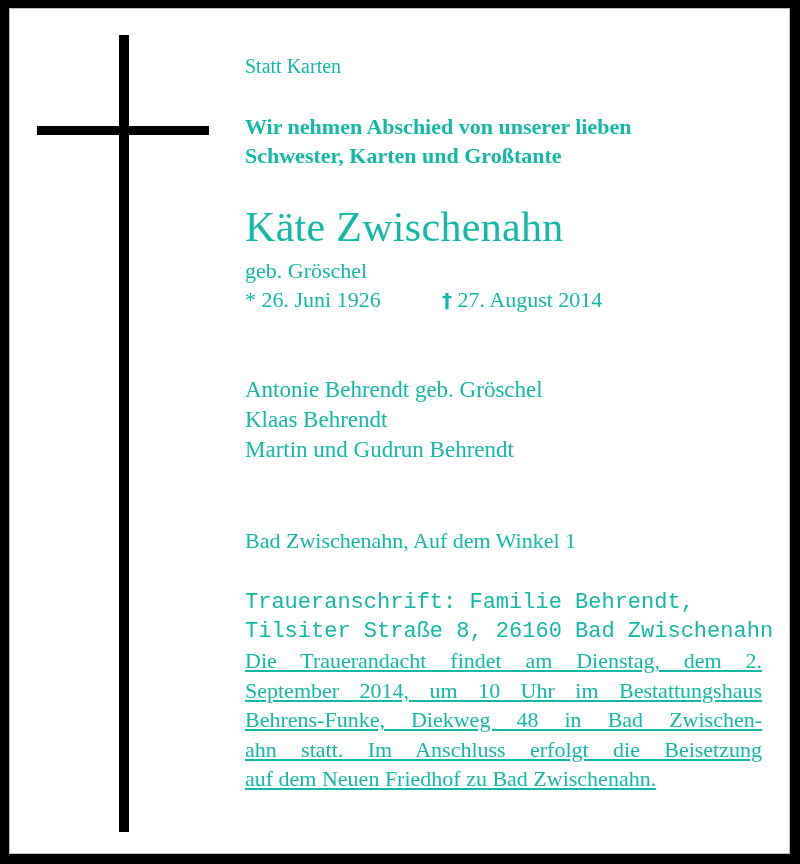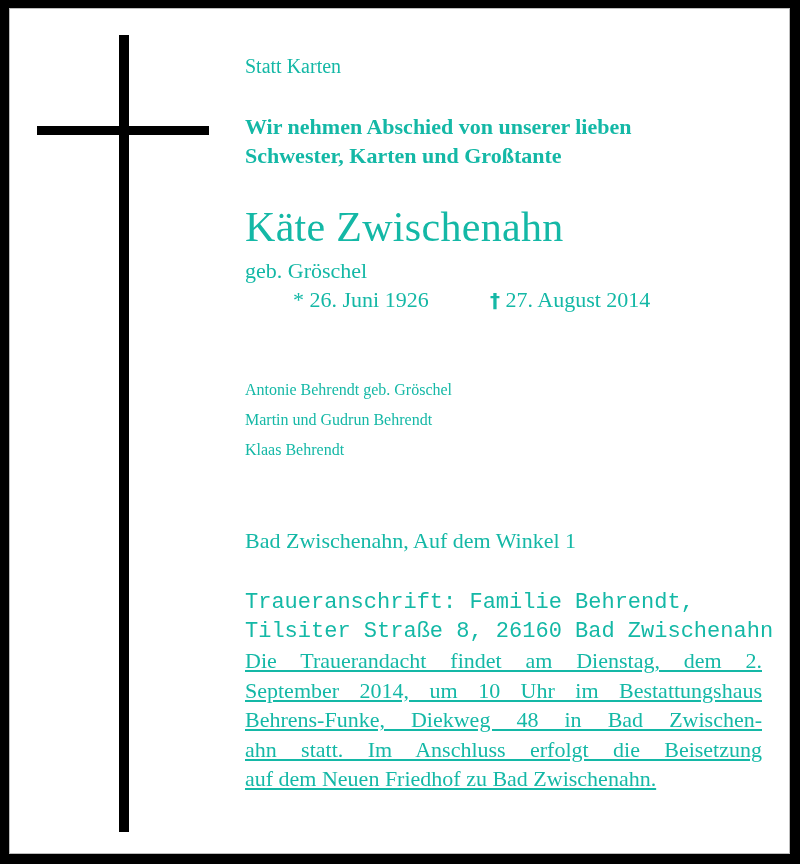--- a/index.html
+++ b/index.html
@@ -50,23 +50,23 @@
     .statt { top: 52px; font-size: 20px; }
     .intro { top: 112px; font-weight: bold; }
     .name {
       top: 203px;
       font-size: 42px;
       line-height: 48px;
       letter-spacing: 0.3px;
     }
     .maiden { top: 256px; }
     .dates { top: 285px; }
-    .dates .birth { display: inline-block; width: 197px; margin-left: 48px; }
+    .dates .birth { display: inline-block; width: 197px; }
     .dates .death-mark { font-family: "DejaVu Sans", sans-serif; font-weight: bold; font-size: 20px; }
-    .mourners { top: 375px; font-size: 16px; line-height: 30px; }
+    .mourners { top: 375px; font-size: 23px; line-height: 30px; }
     .place { top: 526px; }
     .address { top: 588px; font-family: Liberation Mono, monospace; }
     .service {
       top: 646px;
       width: 517px;
       white-space: normal;
       text-align: justify;
       line-height: 29.5px;
       text-decoration: underline;
     }
@@ -93,22 +93,22 @@
 <div class="text name">Käte Zwischenahn</div>
 
 <div class="text maiden">geb. Gröschel</div>
 
 <div class="text dates">
   <span class="birth"><span>*</span> <span>26. Juni 1926</span></span><span><span class="death-mark">†</span> <span>27. August 2014</span></span>
 </div>
 
 <div class="text mourners">
   <span class="line">Antonie Behrendt geb. Gröschel</span>
+  <span class="line">Klaas Behrendt</span>
   <span class="line">Martin und Gudrun Behrendt</span>
-  <span class="line">Klaas Behrendt</span>
 </div>
 
 <div class="text place">Bad Zwischenahn, Auf dem Winkel 1</div>
 
 <div class="text address">
   <span class="line">Traueranschrift: Familie Behrendt,</span>
   <span class="line">Tilsiter Straße 8, 26160 Bad Zwischenahn</span>
 </div>
 
 <div class="text service">

